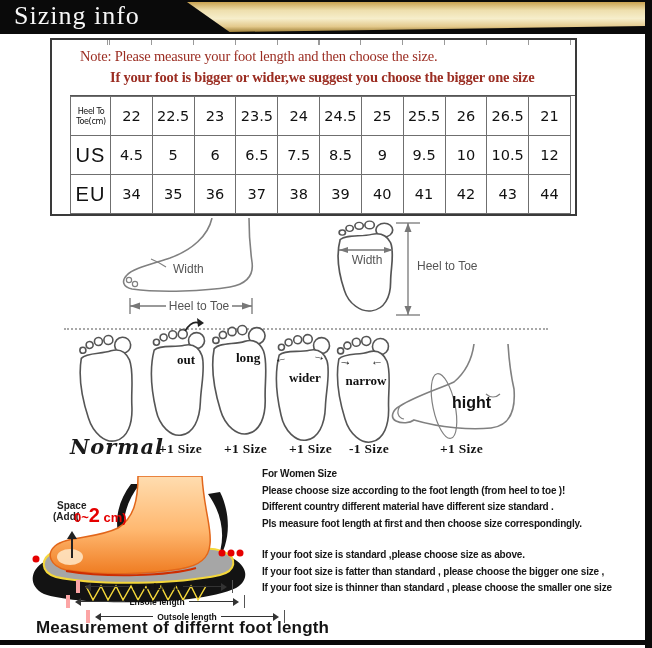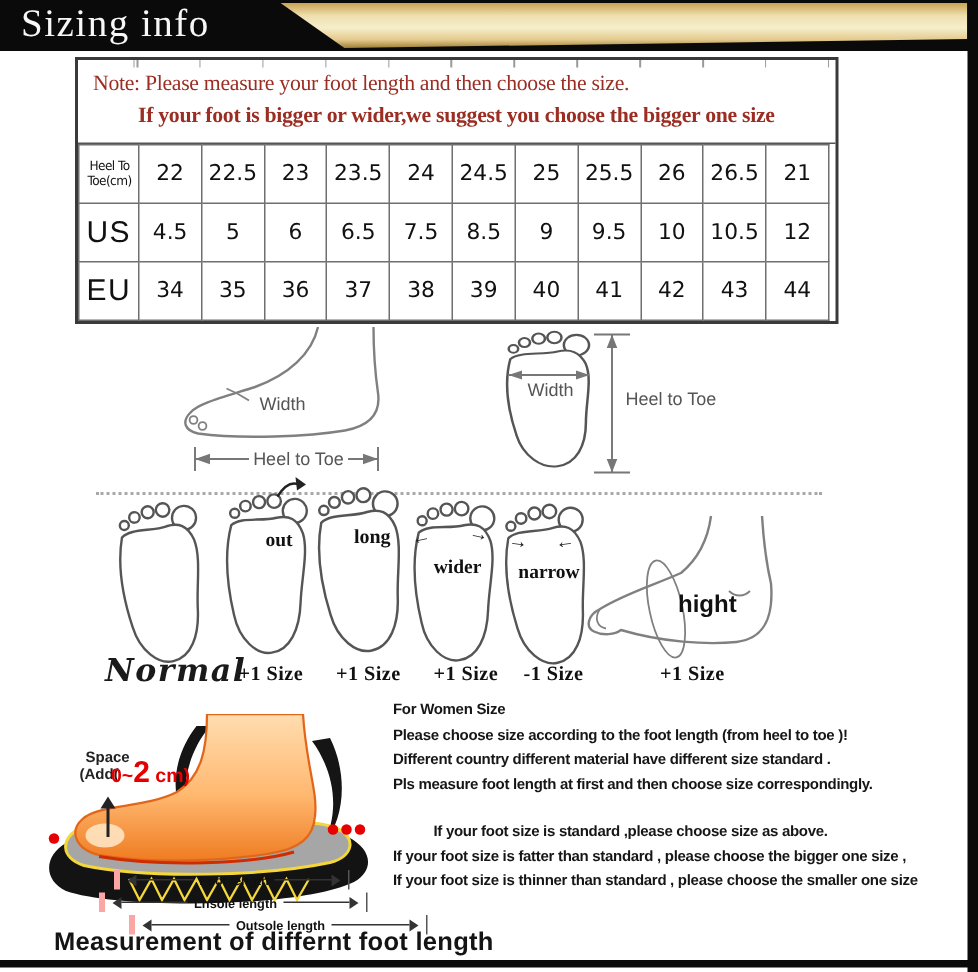--- a/index.html
+++ b/index.html
@@ -10,21 +10,21 @@
   .topbar{position:absolute;left:0;top:0;width:652px;height:34px;background:#0a0a0a;}
   .title{position:absolute;left:14px;top:1px;color:#f7f7f7;font-family:"Liberation Serif",serif;
          font-size:26px;letter-spacing:1px;}
   .gold{position:absolute;left:187px;top:2px;width:458px;height:30px;
         background:linear-gradient(180deg,#c9a250 0%,#eedfae 28%,#f6eecb 55%,#e3c98c 82%,#9f8038 100%);
         clip-path:polygon(0 0,100% 0,100% 80%,9.3% 100%);}
   .edge-right{position:absolute;left:645px;top:0;width:7px;height:648px;background:#0a0a0a;}
   .edge-bottom{position:absolute;left:0;top:640px;width:652px;height:5px;background:#0a0a0a;}
 
   
-  .tbox{position:absolute;left:50px;top:38px;width:505px;border:2px solid #3a3a3a;background:#fff;}
+  .tbox{position:absolute;left:50px;top:38px;width:505px;border:2px solid #3a3a3a;background:#fff;padding-left:18px;}
   .noterow{position:relative;height:49px;border-bottom:1px solid #555;padding:6px 0 0 10px;
            font-family:"Liberation Serif",serif;font-size:14.5px;color:#9b2d22;letter-spacing:-0.2px;line-height:1.45;}
   .stubs{position:absolute;left:0;top:0;right:0;height:5px;
          background:repeating-linear-gradient(90deg,#9a9a9a 0 1px,transparent 1px 41.9px);
          background-position:39px 0;}
   .noterow .ind{padding-left:30px;font-weight:bold;}
   table.sz{border-collapse:collapse;table-layout:fixed;width:501px;}
   table.sz td{border:1px solid #6f6f6f;text-align:center;height:38px;color:#111;
               font-family:"DejaVu Sans",sans-serif;font-size:14.5px;padding:0;}
   table.sz td.h0{font-size:8.5px;transform:scaleX(.95);letter-spacing:-0.4px;}
@@ -64,21 +64,21 @@
   .mrow .ar{width:0;height:0;border:4px solid transparent;border-left:6px solid #333;}
   .mrow .ml{font-size:8.5px;font-weight:bold;color:#111;padding:0 4px;white-space:nowrap;}
   .caption{position:absolute;left:36px;top:618px;font-size:17px;font-weight:bold;color:#141414;
            letter-spacing:.2px;white-space:nowrap;}
 
   
   .advice{position:absolute;left:262px;top:466px;width:340px;}
   .advice .l{font-size:10px;font-weight:bold;color:#161616;line-height:16.5px;
              letter-spacing:-0.2px;white-space:nowrap;}
   .advice .g{margin-top:0;}
-  .advice .g2{margin-top:2px;margin-left:27px;}
+  .advice .g2{margin-top:2px;}
 </style>
 </head>
 <body>
 
 <div class="stage">
 
   <svg width="0" height="0" style="position:absolute">
     <defs>
       <g id="fp">
         <circle cx="46" cy="13" r="8" fill="#fff" stroke="#555" stroke-width="1.6"></circle>

